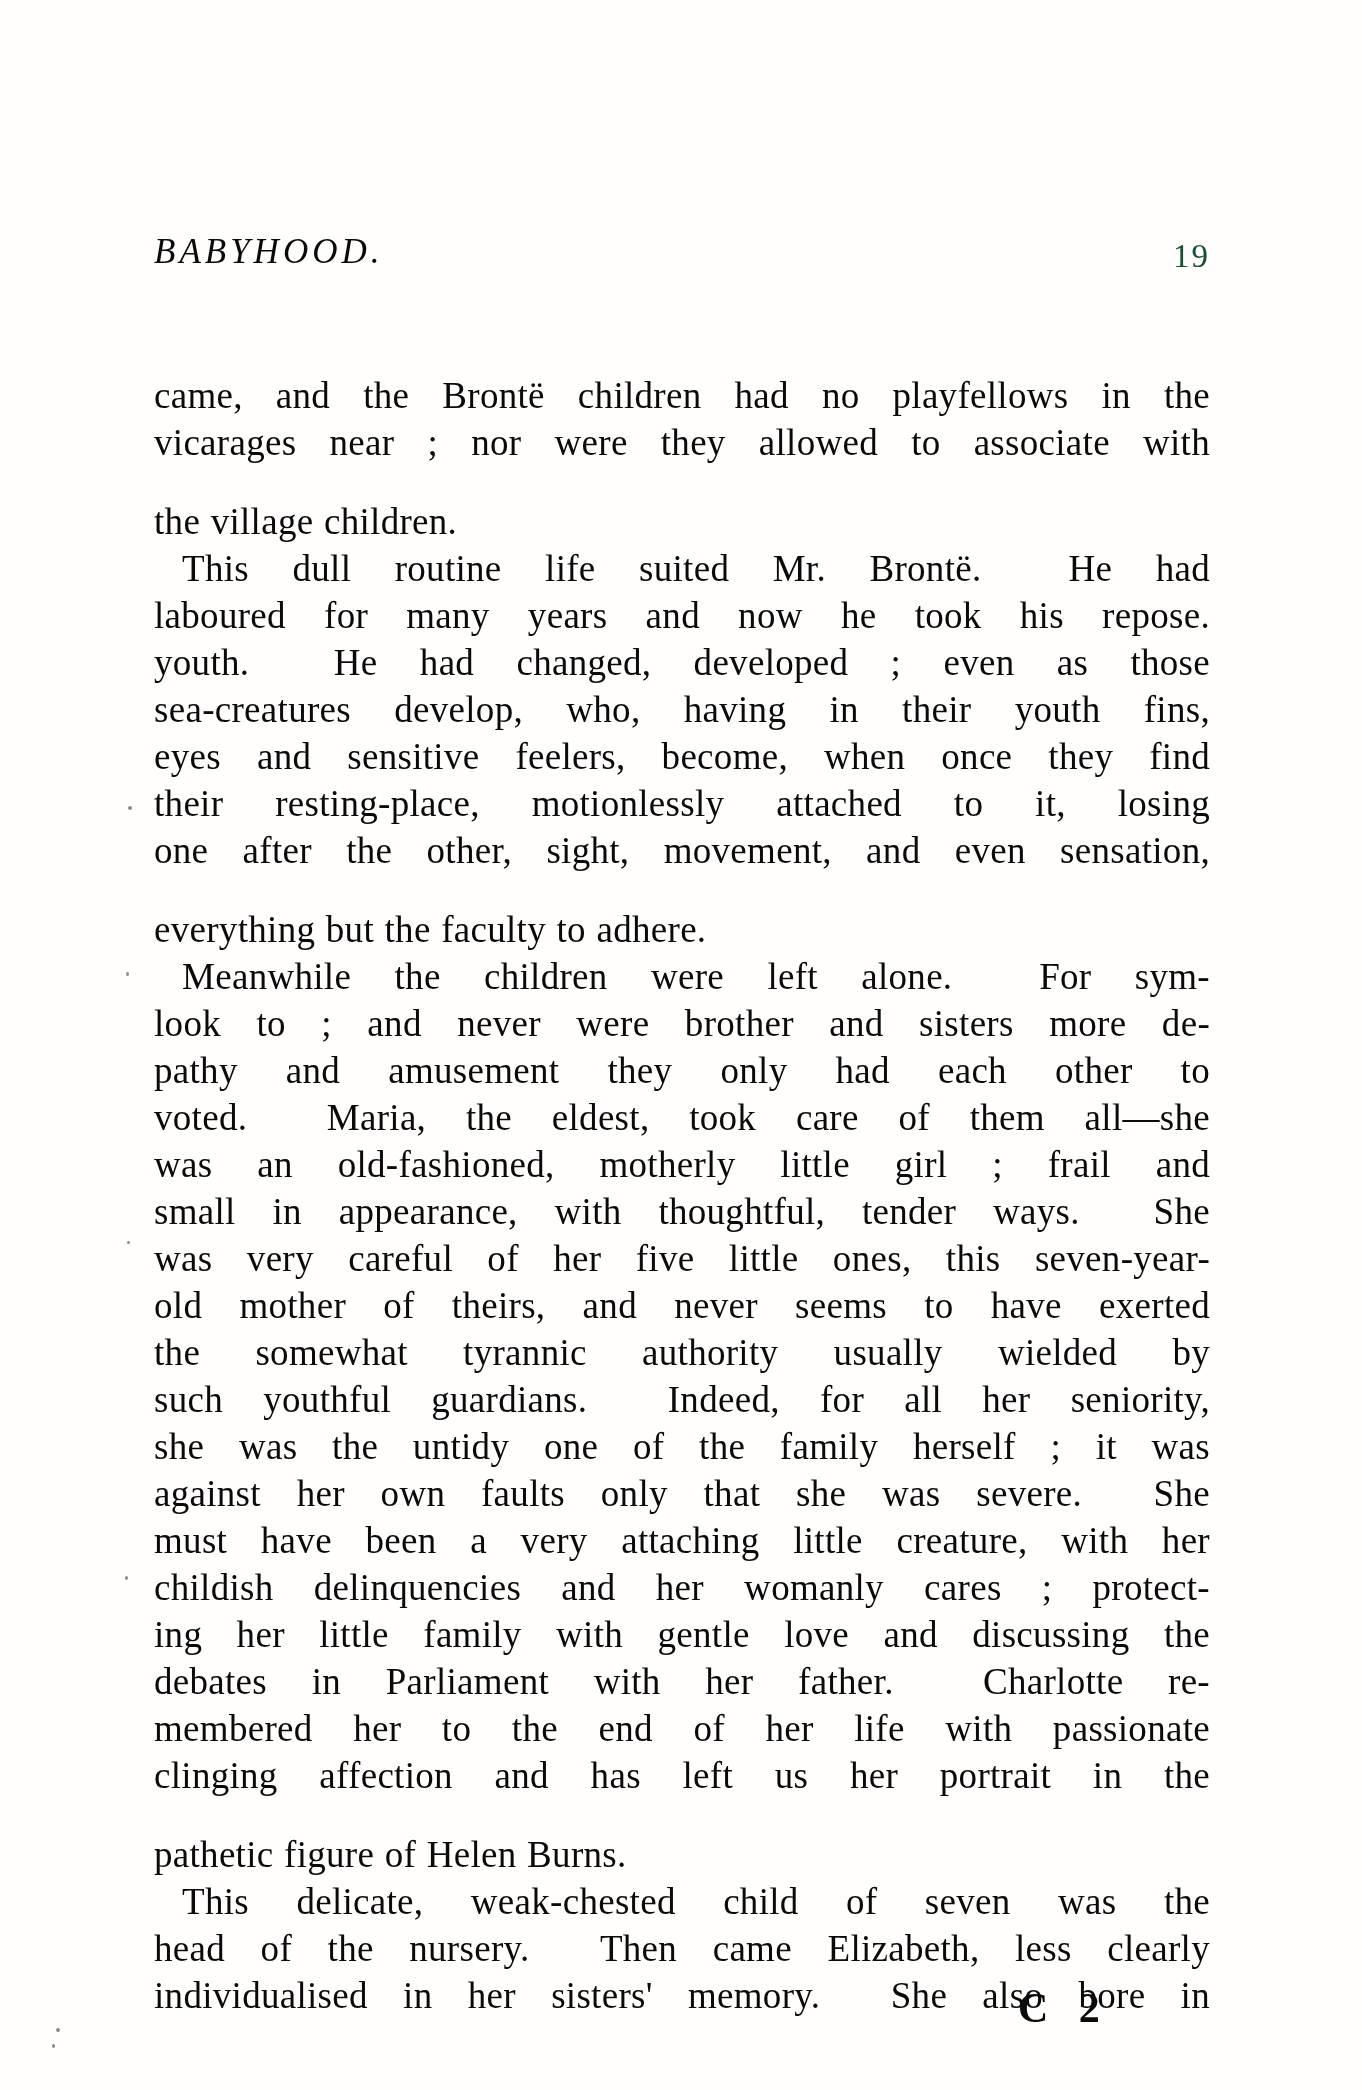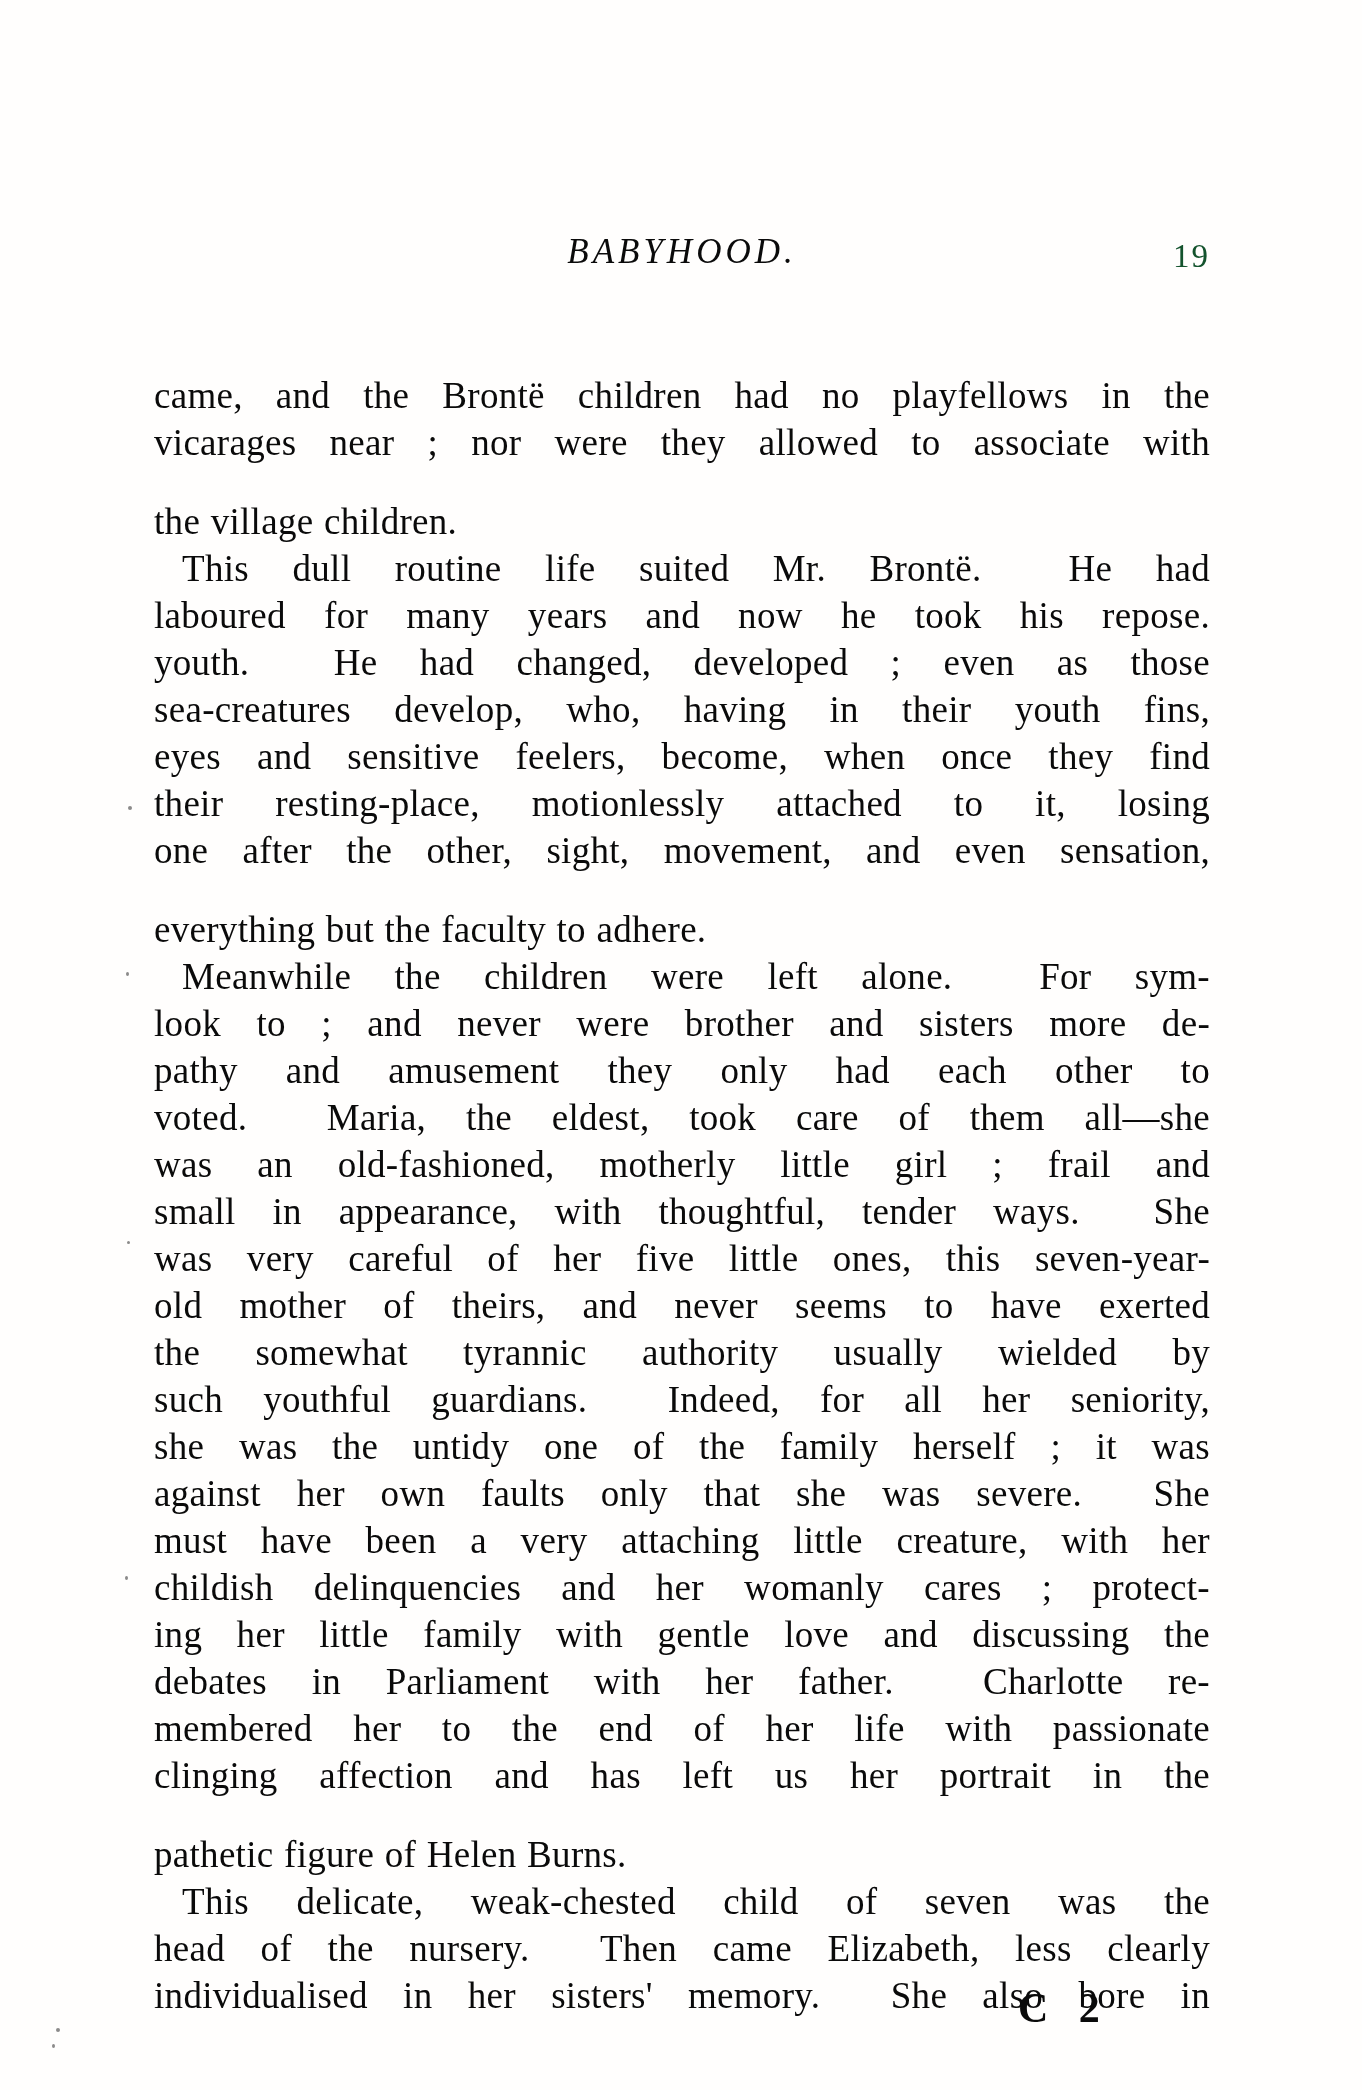--- a/index.html
+++ b/index.html
@@ -20,21 +20,21 @@
     position: absolute;
     left: 154px;
     top: 232px;
     width: 1056px;
     height: 46px;
   }
   .running-title {
     position: absolute;
     left: 0;
     right: 0;
-    text-align: center;
+    text-align: left;
     font-style: italic;
     font-size: 35px;
     letter-spacing: 4px;
     color: #0a0a0a;
   }
   .page-number {
     position: absolute;
     right: 0;
     top: 6px;
     font-size: 33px;

